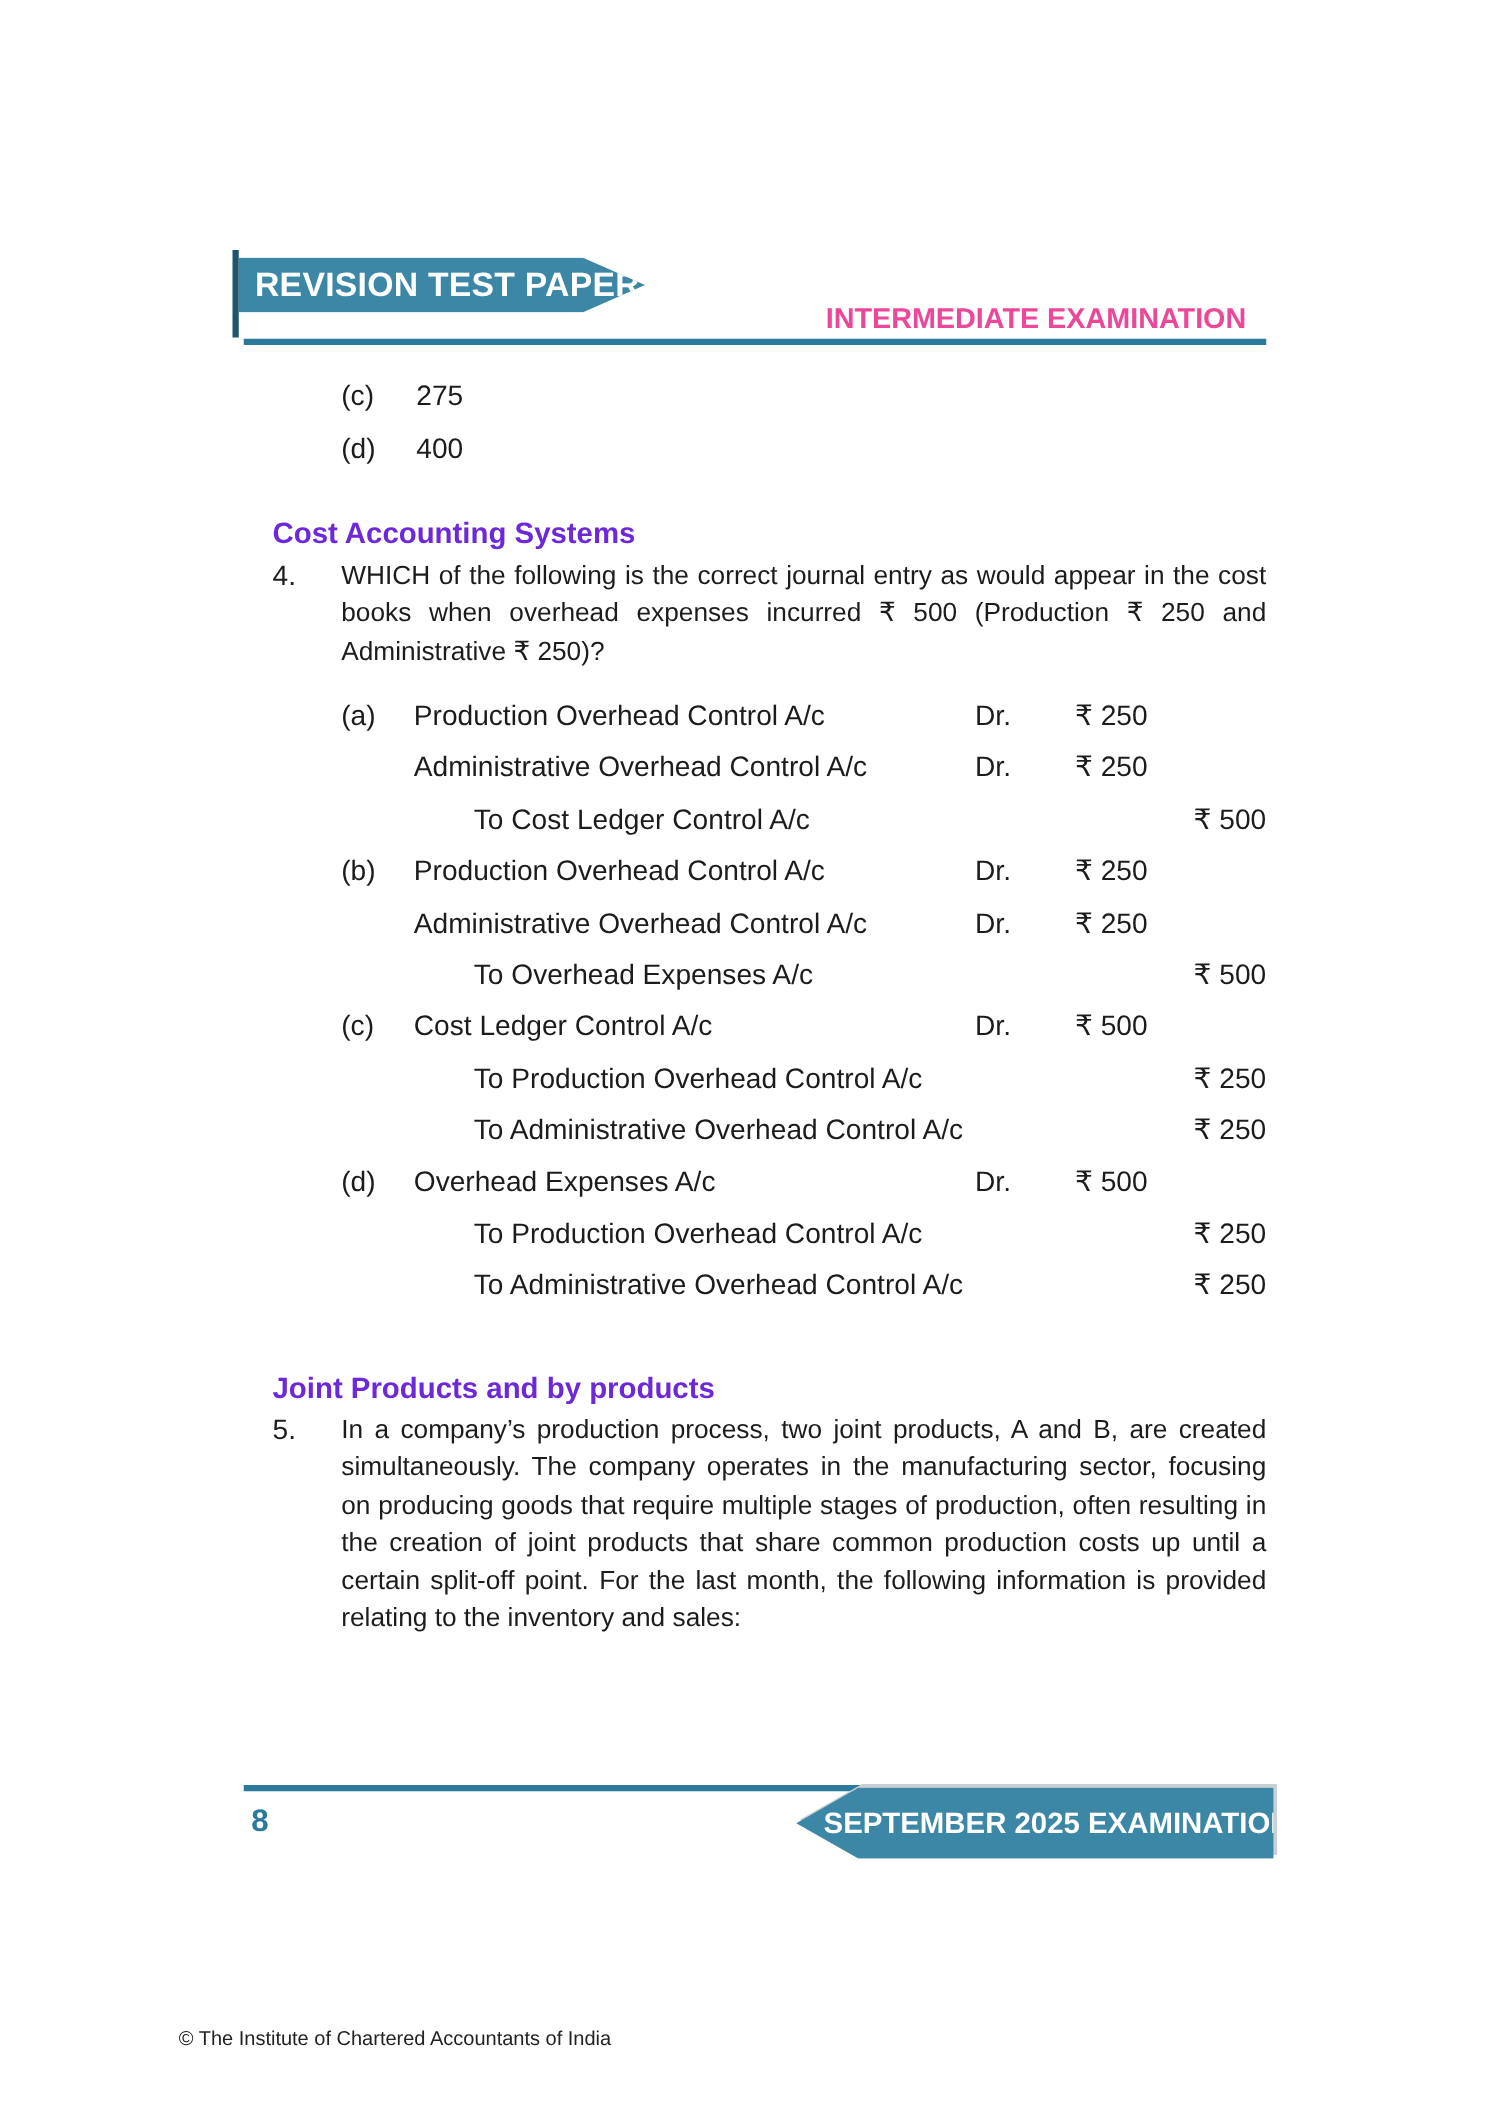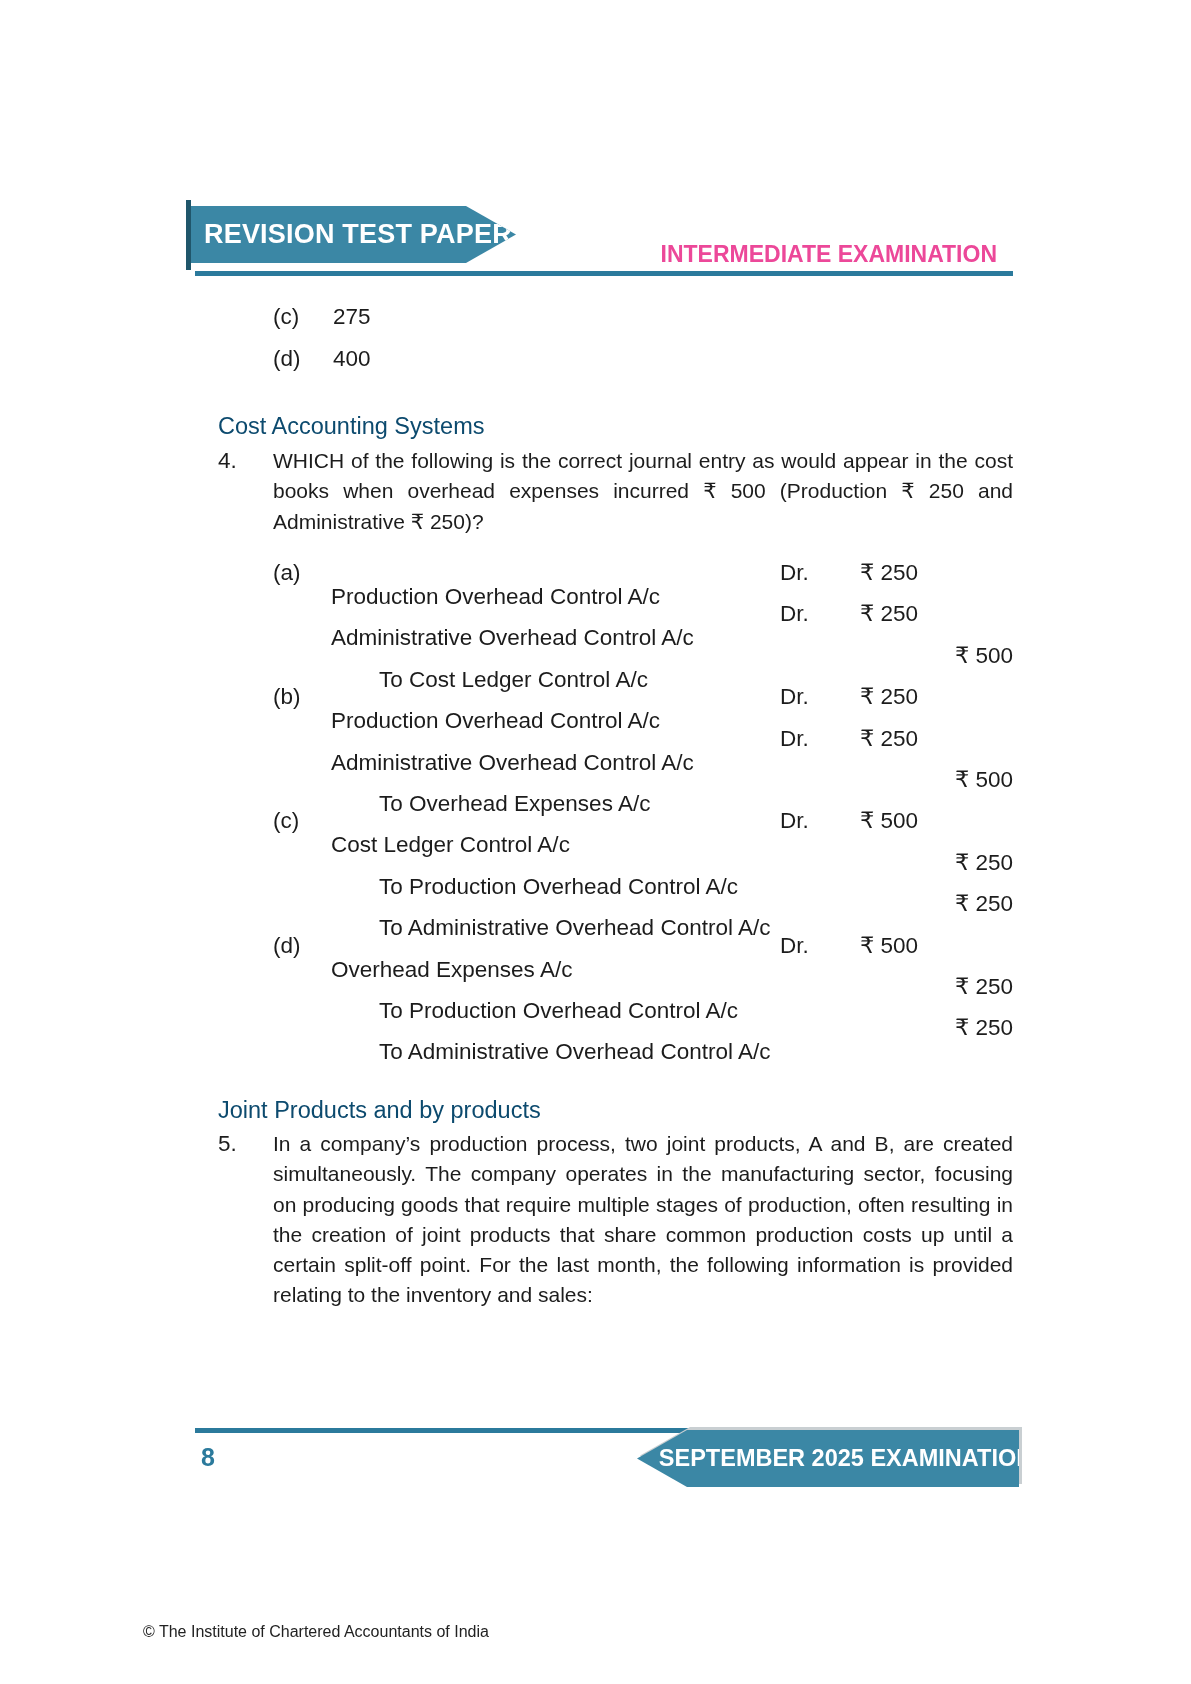--- a/index.html
+++ b/index.html
@@ -4,54 +4,54 @@
 <style>
   html,body{margin:0;padding:0;background:#ffffff;}
   .page{
     position:relative;width:1191px;height:1684px;background:#ffffff;
     font-family:"Liberation Sans","DejaVu Sans",sans-serif;color:#1c1c1c;overflow:hidden;
   }
 
   
   .edge-bar{position:absolute;left:186px;top:200px;width:5px;height:70px;background:#20566b;}
   .hbanner{
-    position:absolute;left:191px;top:206px;width:325px;height:57px;background:#3b87a5;z-index:2;
+    position:absolute;left:191px;top:206px;width:325px;height:44px;background:#3b87a5;z-index:2;
     clip-path:polygon(0 0,calc(100% - 50px) 0,100% 50%,calc(100% - 50px) 100%,0 100%);
     display:flex;align-items:center;
   }
   .hbanner-text{color:#ffffff;font-weight:700;font-size:27px;letter-spacing:.2px;padding-left:13px;white-space:nowrap;}
   .hrightlabel{
     position:absolute;top:240px;right:194px;color:#ec4899;font-weight:700;font-size:23px;
     line-height:28px;white-space:nowrap;
   }
   .hrule{position:absolute;left:195px;top:271px;width:818px;height:5px;background:#2b7a9c;}
 
   
   .optblock{position:absolute;left:218px;top:296px;width:795px;font-size:22.5px;}
   .optrow{position:relative;height:42px;line-height:42px;}
   .optletter{position:absolute;left:55px;}
   .optvalue{position:absolute;left:115px;}
 
   .sec-heading{
-    position:absolute;left:218px;color:#0c4a6e;font-weight:400;font-size:23.5px;line-height:32px;white-space:nowrap;
+    position:absolute;left:218px;color:#6d28d9;font-weight:700;font-size:23.5px;line-height:32px;white-space:nowrap;
   }
   .sec1{top:410px;}
   .sec2{top:1094px;}
 
   .qblock{position:absolute;left:218px;width:795px;}
   .q4{top:446px;}
   .q5{top:1129px;}
   .qnum{position:absolute;left:0;top:0;font-size:22.5px;line-height:30.3px;}
   .qtext{margin-left:55px;width:740px;font-size:21px;line-height:30.3px;text-align:justify;}
 
   
   .journal{position:absolute;left:218px;top:552px;width:795px;font-size:22.5px;}
   .jrow{position:relative;height:41.4px;line-height:41.4px;}
   .jletter{position:absolute;left:55px;}
-  .jaccount{position:absolute;left:113px;white-space:nowrap;margin-top:24px;}
+  .jaccount{position:absolute;left:113px;white-space:nowrap;}
   .jrow.indent .jaccount{left:161px;}
   .jdr{position:absolute;left:562px;}
   .jamt1{position:absolute;left:642px;white-space:nowrap;}
   .jamt2{position:absolute;right:0;text-align:right;white-space:nowrap;}
 
   
   .frule{position:absolute;left:195px;top:1428px;width:818px;height:5px;background:#2b7a9c;}
   .fbanner-shadow{
     position:absolute;left:640px;top:1427px;width:382px;height:57px;background:#c9cfd2;z-index:1;
     clip-path:polygon(50px 0,100% 0,100% 100%,50px 100%,0 50%);

